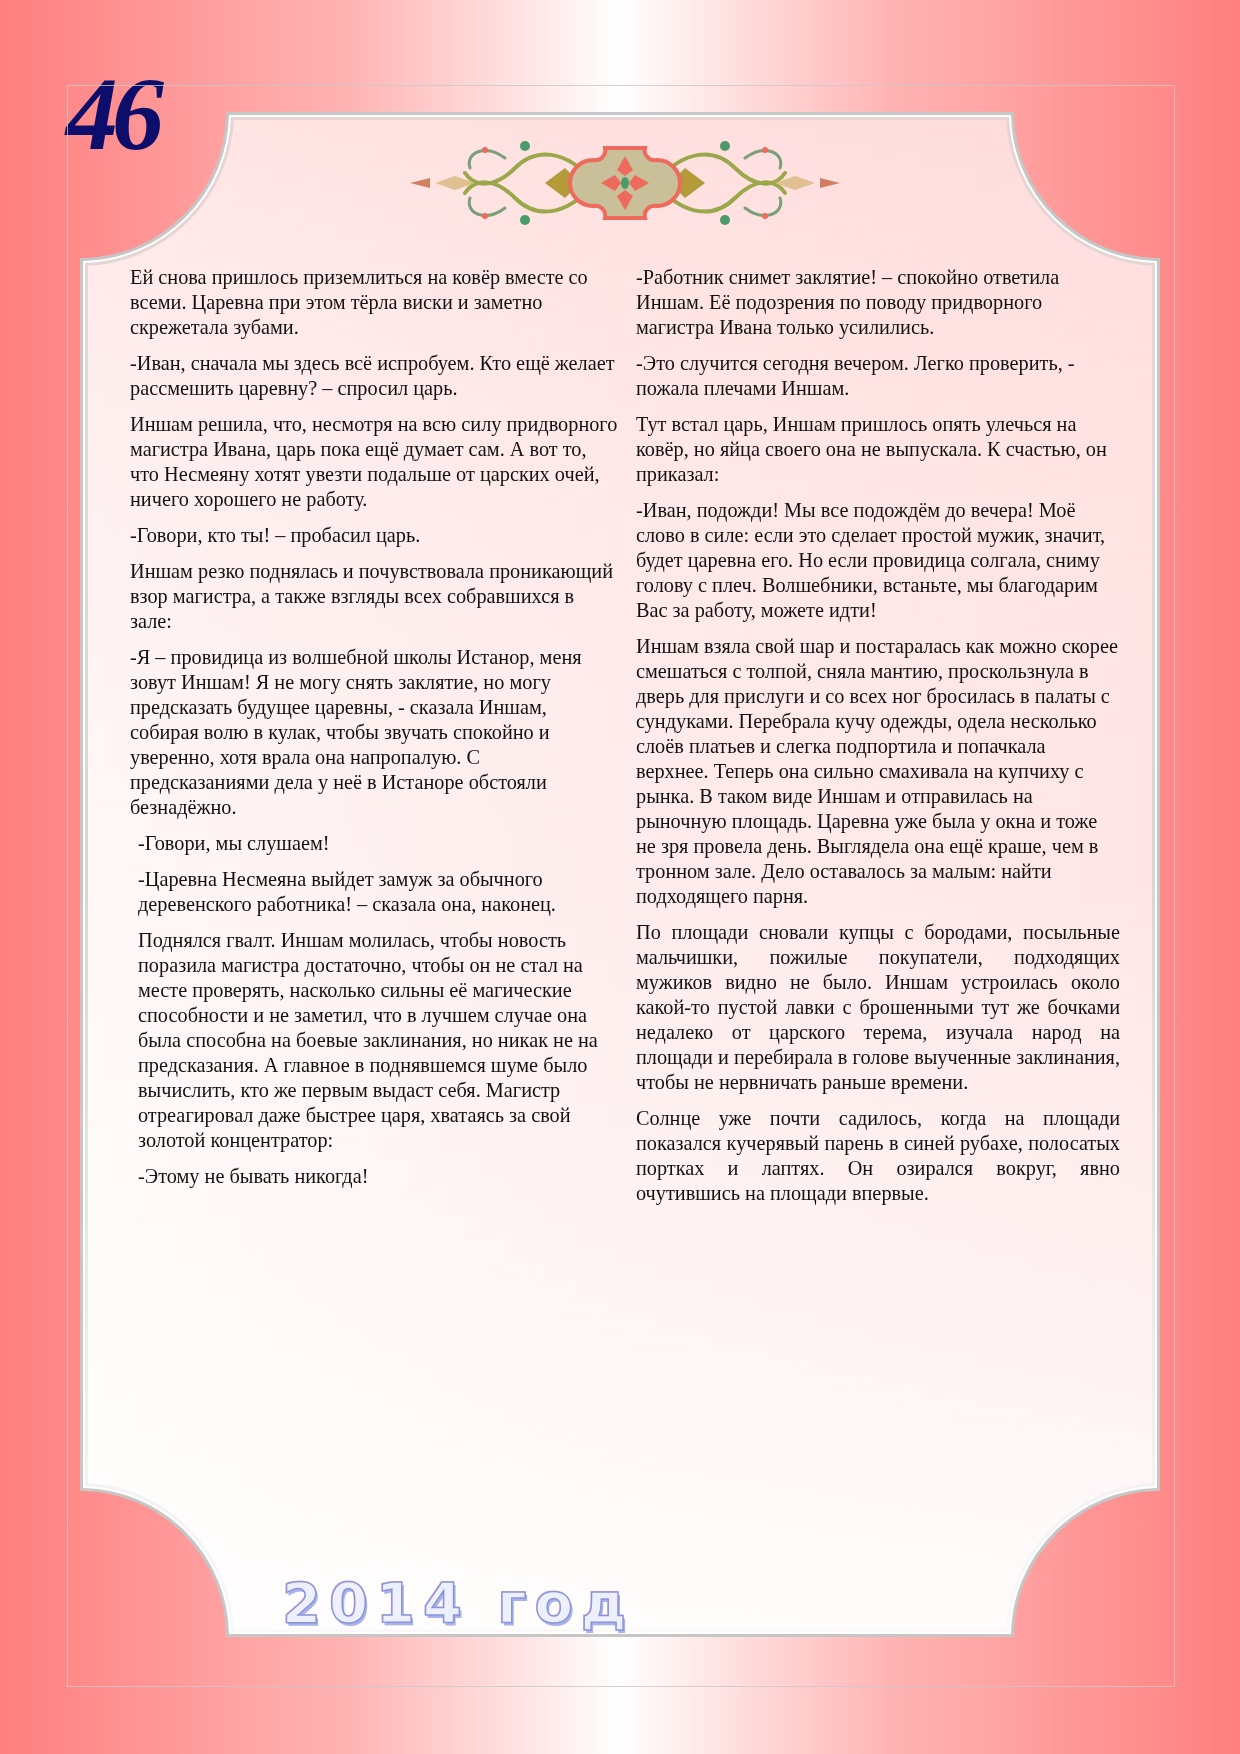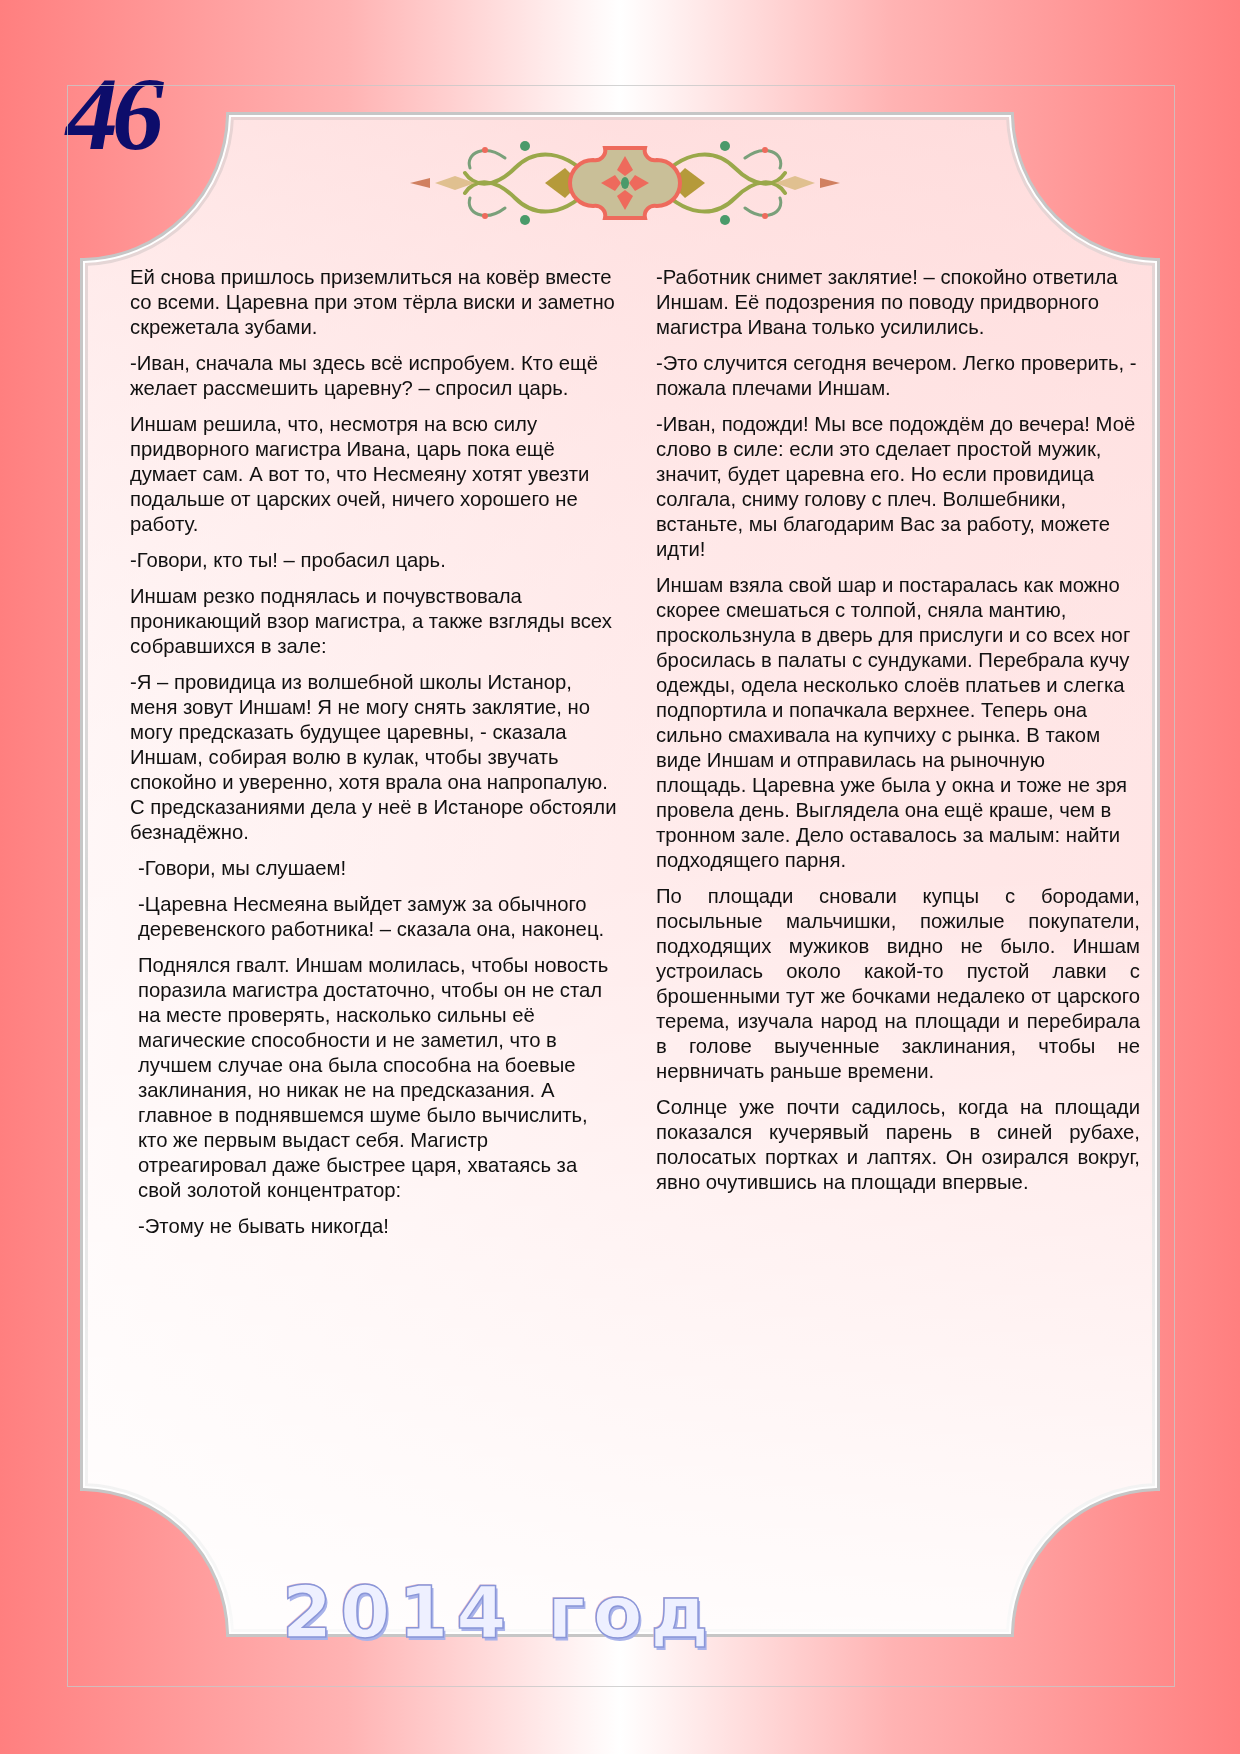--- a/index.html
+++ b/index.html
@@ -18,33 +18,33 @@
   .outer-frame {
     position: absolute; left: 67px; top: 85px; width: 1106px; height: 1600px;
     border: 1.5px solid rgba(200,200,200,0.8);
   }
   
   .panel-wrap { position: absolute; left: 80px; top: 112px; width: 1080px; height: 1525px; }
   .panel-wrap svg { position: absolute; left: 0; top: 0; }
   .ornament { position: absolute; left: 395px; top: 128px; width: 460px; height: 110px; }
   .columns {
     position: absolute; top: 265px; left: 130px; width: 1010px;
-    display: flex; gap: 36px;
+    display: flex; gap: 16px;
     font-size: 20.3px; line-height: 25px; color: #111;
-    font-family: Liberation Sans, sans-serif;
+    font-family: Liberation Serif, serif;
   }
   .col { width: 490px; }
   .col p { margin: 0 0 11px 0; }
   .col.left p.indent { padding-left: 8px; }
   .col.right { width: 484px; }
   .col.right p.justify { text-align: justify; }
   .year {
     position: absolute; left: 282px; top: 1570px;
     font-family: "DejaVu Sans", "Liberation Sans", sans-serif;
-    font-size: 72px; font-weight: bold; letter-spacing: 8px;
+    font-size: 56px; font-weight: bold; letter-spacing: 8px;
     color: #eef0ff;
     -webkit-text-stroke: 1.5px #8a96d8;
     text-shadow: 2px 3px 0 #a9b3ea, -1px -1px 0 #f4c4d0;
   }
 </style>
 </head>
 <body>
 
 <div class="page-number">46</div>
 
@@ -121,20 +121,21 @@
     <p>Иншам резко поднялась и почувствовала проникающий взор магистра, а также взгляды всех собравшихся в зале:</p>
     <p>-Я – провидица из волшебной школы Истанор, меня зовут Иншам! Я не могу снять заклятие, но могу предсказать будущее царевны, - сказала Иншам, собирая волю в кулак, чтобы звучать спокойно и уверенно, хотя врала она напропалую. С предсказаниями дела у неё в Истаноре обстояли безнадёжно.</p>
     <p class="indent">-Говори, мы слушаем!</p>
     <p class="indent">-Царевна Несмеяна выйдет замуж за обычного деревенского работника! – сказала она, наконец.</p>
     <p class="indent">Поднялся гвалт. Иншам молилась, чтобы новость поразила магистра достаточно, чтобы он не стал на месте проверять, насколько сильны её магические способности и не заметил, что в лучшем случае она была способна на боевые заклинания, но никак не на предсказания. А главное в поднявшемся шуме было вычислить, кто же первым выдаст себя. Магистр отреагировал даже быстрее царя, хватаясь за свой золотой концентратор:</p>
     <p class="indent">-Этому не бывать никогда!</p>
   </div>
   <div class="col right">
     <p>-Работник снимет заклятие! – спокойно ответила Иншам. Её подозрения по поводу придворного магистра Ивана только усилились.</p>
     <p>-Это случится сегодня вечером. Легко проверить, - пожала плечами Иншам.</p>
+    <p>Тут встал царь, Иншам пришлось опять улечься на ковёр, но яйца своего она не выпускала. К счастью, он приказал:</p>
     <p>-Иван, подожди! Мы все подождём до вечера! Моё слово в силе: если это сделает простой мужик, значит, будет царевна его. Но если провидица солгала, сниму голову с плеч. Волшебники, встаньте, мы благодарим Вас за работу, можете идти!</p>
     <p>Иншам взяла свой шар и постаралась как можно скорее смешаться с толпой, сняла мантию, проскользнула в дверь для прислуги и со всех ног бросилась в палаты с сундуками. Перебрала кучу одежды, одела несколько слоёв платьев и слегка подпортила и попачкала верхнее. Теперь она сильно смахивала на купчиху с рынка. В таком виде Иншам и отправилась на рыночную площадь. Царевна уже была у окна и тоже не зря провела день. Выглядела она ещё краше, чем в тронном зале. Дело оставалось за малым: найти подходящего парня.</p>
     <p class="justify">По площади сновали купцы с бородами, посыльные мальчишки, пожилые покупатели, подходящих мужиков видно не было. Иншам устроилась около какой-то пустой лавки с брошенными тут же бочками недалеко от царского терема, изучала народ на площади и перебирала в голове выученные заклинания, чтобы не нервничать раньше времени.</p>
     <p class="justify">Солнце уже почти садилось, когда на площади показался кучерявый парень в синей рубахе, полосатых портках и лаптях. Он озирался вокруг, явно очутившись на площади впервые.</p>
   </div>
 </div>
 
 <div class="year">2014 год</div>
 
 </body></html>

